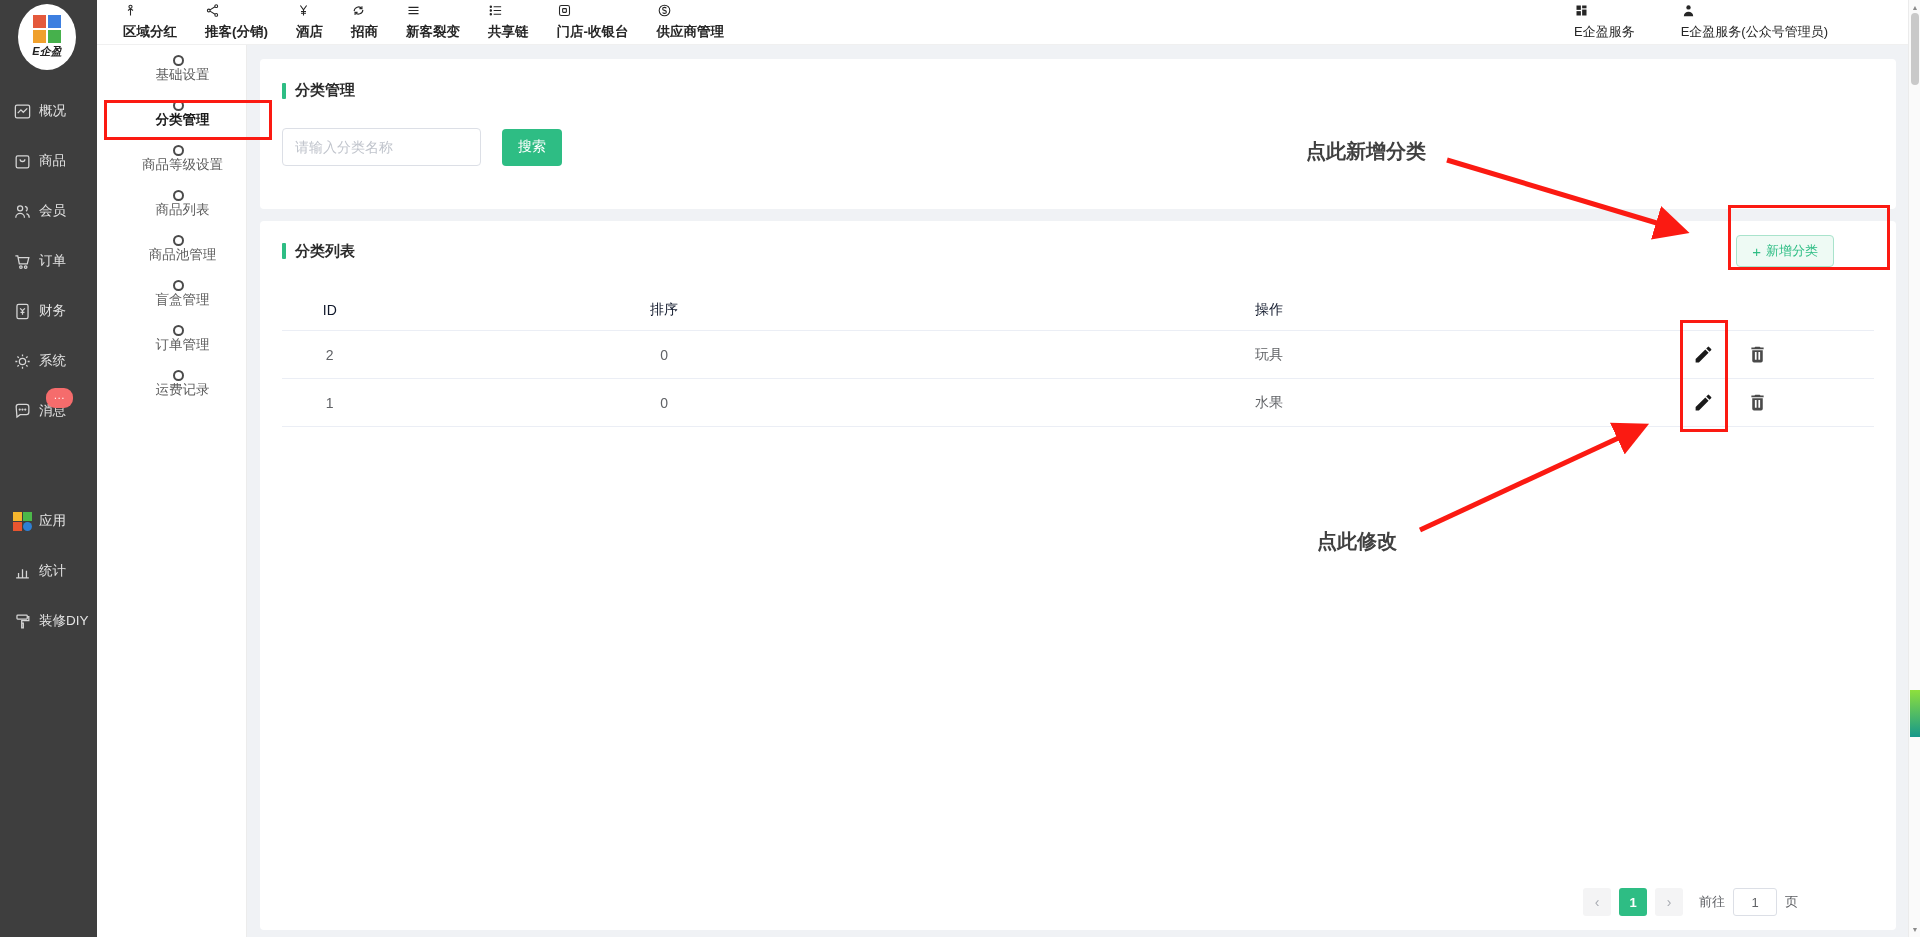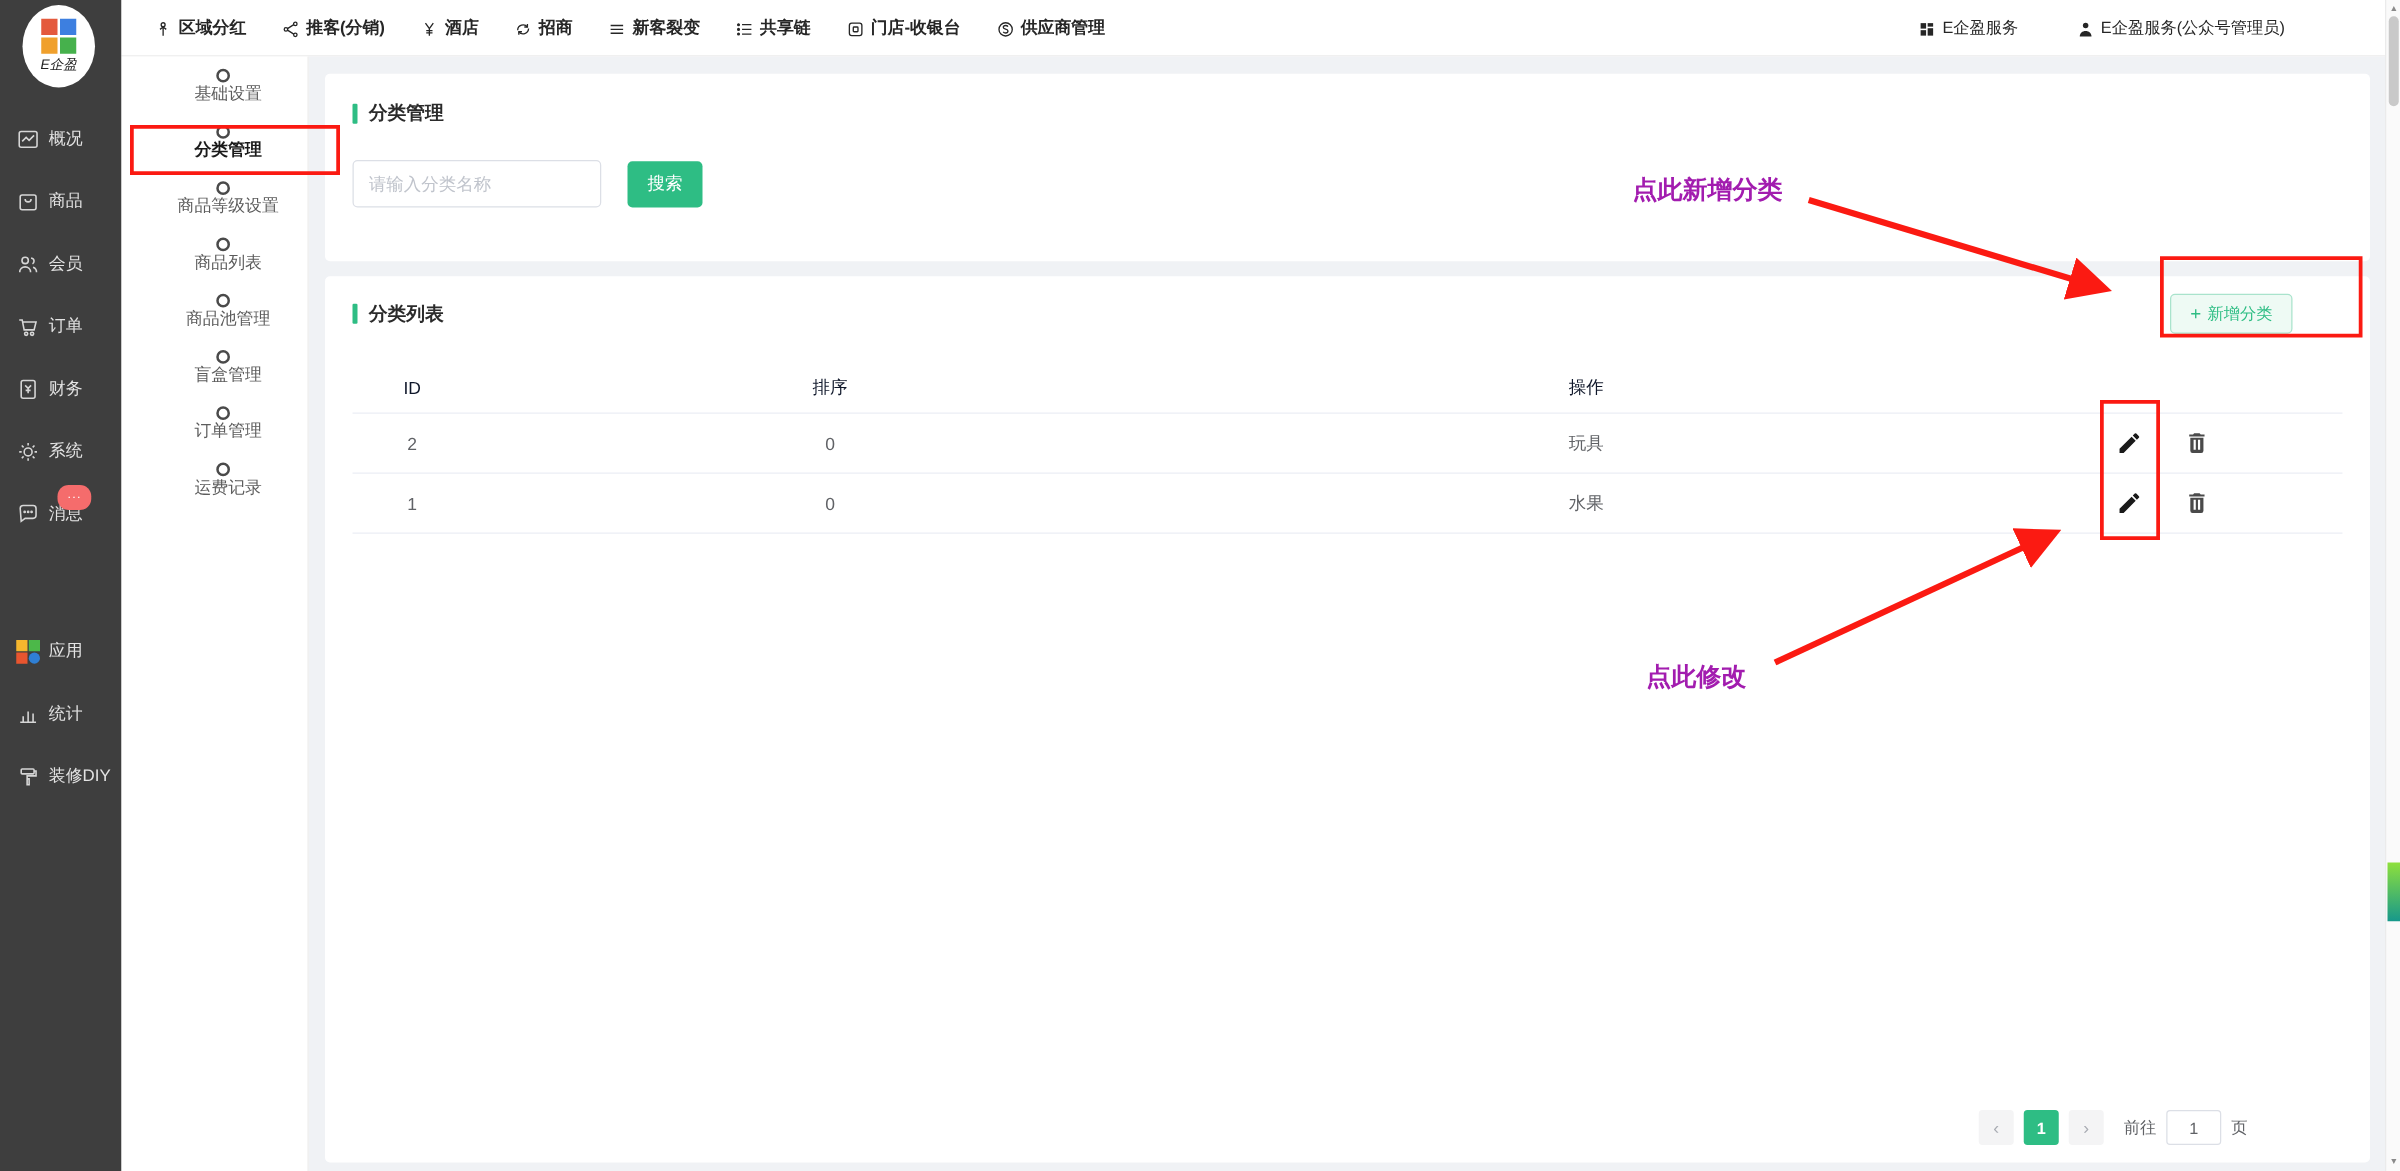--- a/index.html
+++ b/index.html
@@ -4,34 +4,34 @@
 <style>
   * { margin:0; padding:0; box-sizing:border-box; }
   html,body { width:1920px; height:937px; overflow:hidden; font-family:"Liberation Sans","DejaVu Sans",sans-serif; background:#f0f2f5; }
 
   
   .dark-sidebar { position:absolute; left:0; top:0; width:97px; height:937px; background:#3e3e3e; z-index:5; }
   .logo-wrap { width:58px; height:66px; background:#fff; border-radius:50%; margin:4px auto 0 18px; display:flex; flex-direction:column; align-items:center; justify-content:center; overflow:hidden; }
   .logo-blocks { width:28px; height:28px; display:grid; grid-template-columns:13px 13px; grid-template-rows:13px 13px; gap:2px; }
   .logo-blocks i:nth-child(1){background:#e4593c;} .logo-blocks i:nth-child(2){background:#3d7fe0;}
   .logo-blocks i:nth-child(3){background:#f0a02c;} .logo-blocks i:nth-child(4){background:#46b14c;}
-  .logo-text { font-size:11px; font-weight:normal; font-style:italic; color:#222; margin-top:1px; }
+  .logo-text { font-size:11px; font-weight:bold; font-style:italic; color:#222; margin-top:1px; }
   .side-items { margin-top:16px; }
   .side-item { position:relative; height:50px; display:flex; align-items:center; padding-left:13px; color:#e3e3e3; font-size:13.5px; cursor:pointer; }
   .side-item svg { width:19px; height:19px; stroke:#d6d6d6; fill:none; stroke-width:1.6; margin-right:7px; flex-shrink:0; }
   .side-item.gap-before { margin-top:60px; }
   .badge { position:absolute; top:2px; left:46px; background:#f56c6c; color:#fff; font-size:10px; line-height:10px; padding:3px 8px 7px; border-radius:9px; letter-spacing:1px; }
   .apps-grid { width:19px; height:19px; display:grid; grid-template-columns:9px 9px; grid-template-rows:9px 9px; gap:1px; margin-right:7px; position:relative; }
   .apps-grid i:nth-child(1){background:#f5b62e;} .apps-grid i:nth-child(2){background:#4cb849;}
   .apps-grid i:nth-child(3){background:#e8552f;} .apps-grid i:nth-child(4){background:#2f7fd4; border-radius:50%;}
 
   
   .topbar { position:absolute; left:97px; top:0; width:1811px; height:45px; background:#fff; border-bottom:1px solid #f0f0f0; display:flex; align-items:center; z-index:4; }
   .top-menu { display:flex; align-items:center; gap:28px; padding-left:26px; }
-  .top-item { display:flex; align-items:flex-end; gap:5px; font-size:13.5px; font-weight:bold; color:#262626; cursor:pointer; white-space:nowrap; }
+  .top-item { display:flex; align-items:flex-start; gap:5px; font-size:13.5px; font-weight:bold; color:#262626; cursor:pointer; white-space:nowrap;flex-direction:column; }
   .top-item svg { width:15px; height:15px; stroke:#262626; fill:none; stroke-width:1.7; }
   .top-right { margin-left:auto; display:flex; align-items:center; gap:46px; padding-right:80px; }
   .top-right .top-item { font-weight:normal; font-size:13px; }
   .top-right svg { fill:#262626; stroke:none; }
 
   
   .submenu { position:absolute; left:97px; top:45px; width:150px; height:892px; background:#fff; border-right:1px solid #ececec; z-index:3; padding-top:10px; }
   .sub-item { height:45px; display:flex; align-items:center; padding-left:22px; font-size:13.5px; color:#5c5c5c; cursor:pointer;flex-direction:column; }
   .sub-item .dot { width:11px; height:11px; border:2px solid #4a4a4a; border-radius:50%; margin-right:9px; flex-shrink:0; }
   .sub-item.active { color:#1a1a1a; font-weight:bold; }
@@ -64,21 +64,21 @@
 
   .pagination { position:absolute; right:98px; bottom:14px; display:flex; align-items:center; gap:8px; }
   .pg-btn { width:28px; height:28px; border:none; border-radius:3px; background:#f4f4f5; color:#a8abb2; font-size:14px; cursor:pointer; }
   .pg-cur { width:28px; height:28px; border:none; border-radius:3px; background:#2ebd84; color:#fff; font-size:13px; font-weight:bold; cursor:pointer; }
   .pg-text { font-size:13px; color:#606266; margin-left:8px; }
   .pg-input { width:44px; height:28px; border:1px solid #dcdfe6; border-radius:3px; text-align:center; font-size:13px; color:#606266; outline:none; }
 
   
   .anno { position:absolute; z-index:20; pointer-events:none; }
   .anno-rect { border:3px solid #fb1a12; }
-  .anno-text { color:#a21caf; font-size:20px; font-weight:bold; white-space:nowrap; }
+  .anno-text { color:#404040; font-size:20px; font-weight:bold; white-space:nowrap; }
   #arrows { position:absolute; left:0; top:0; width:1920px; height:937px; z-index:19; pointer-events:none; }
 
   
   .scrollbar { position:absolute; right:0; top:0; width:12px; height:937px; background:#fafafa; border-left:1px solid #ebebeb; z-index:30; }
   .sb-arrow { position:absolute; left:0; width:12px; text-align:center; font-size:7px; color:#8a8a8a; }
   .sb-thumb { position:absolute; left:2px; width:8px; height:72px; top:13px; background:#c9c9c9; border-radius:4px; }
   .sb-green { position:absolute; left:1px; width:10px; top:690px; height:47px; background:linear-gradient(#8ee03c,#16988b); }
 </style>
 </head>
 <body>

